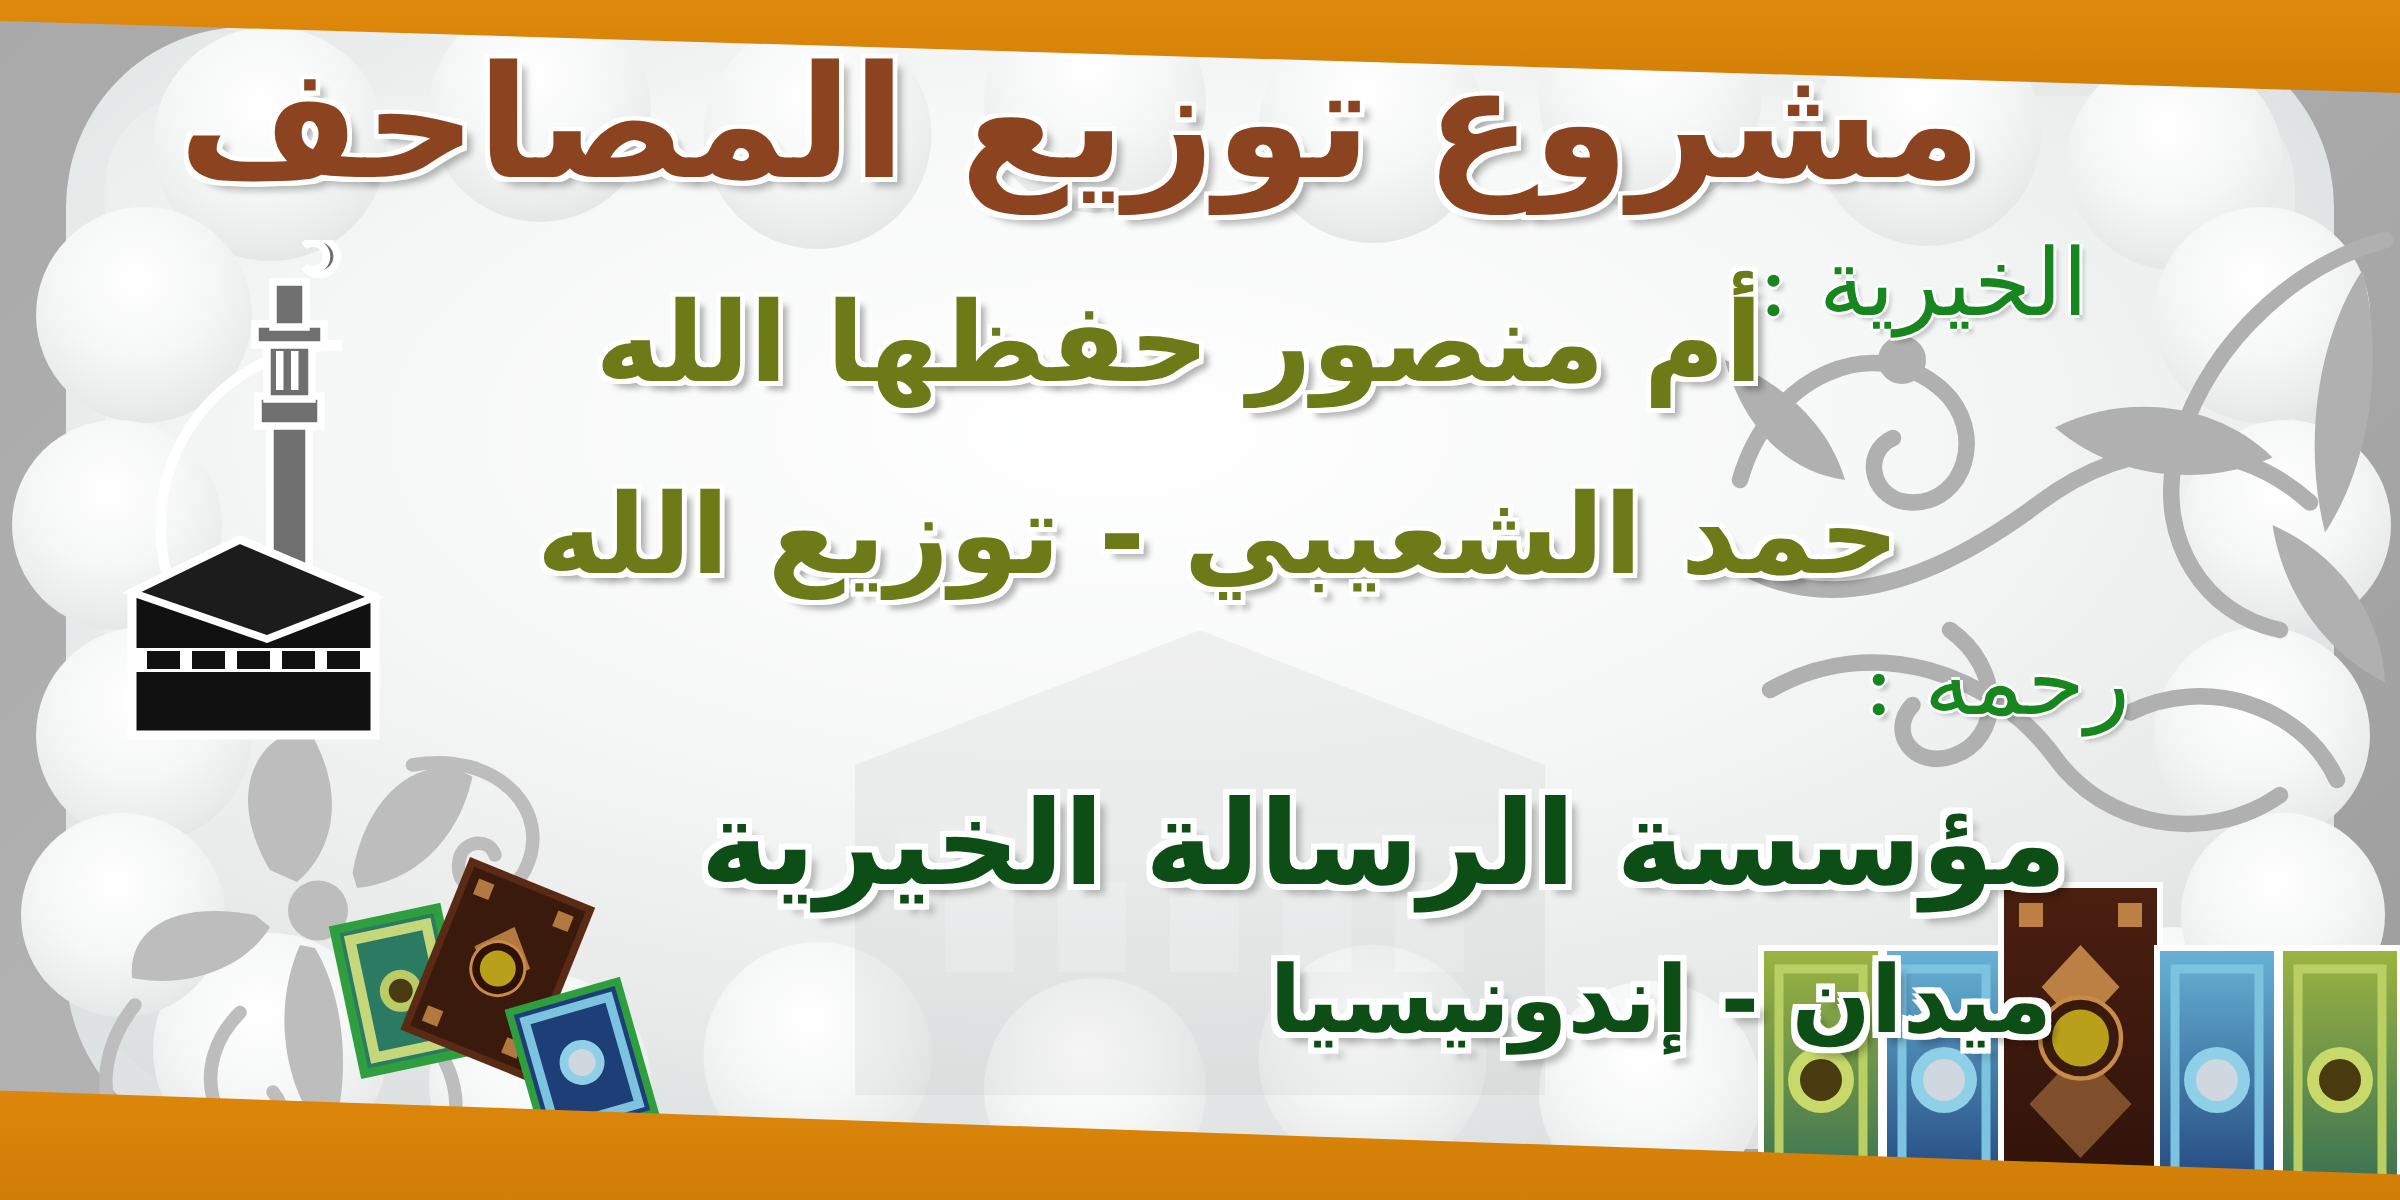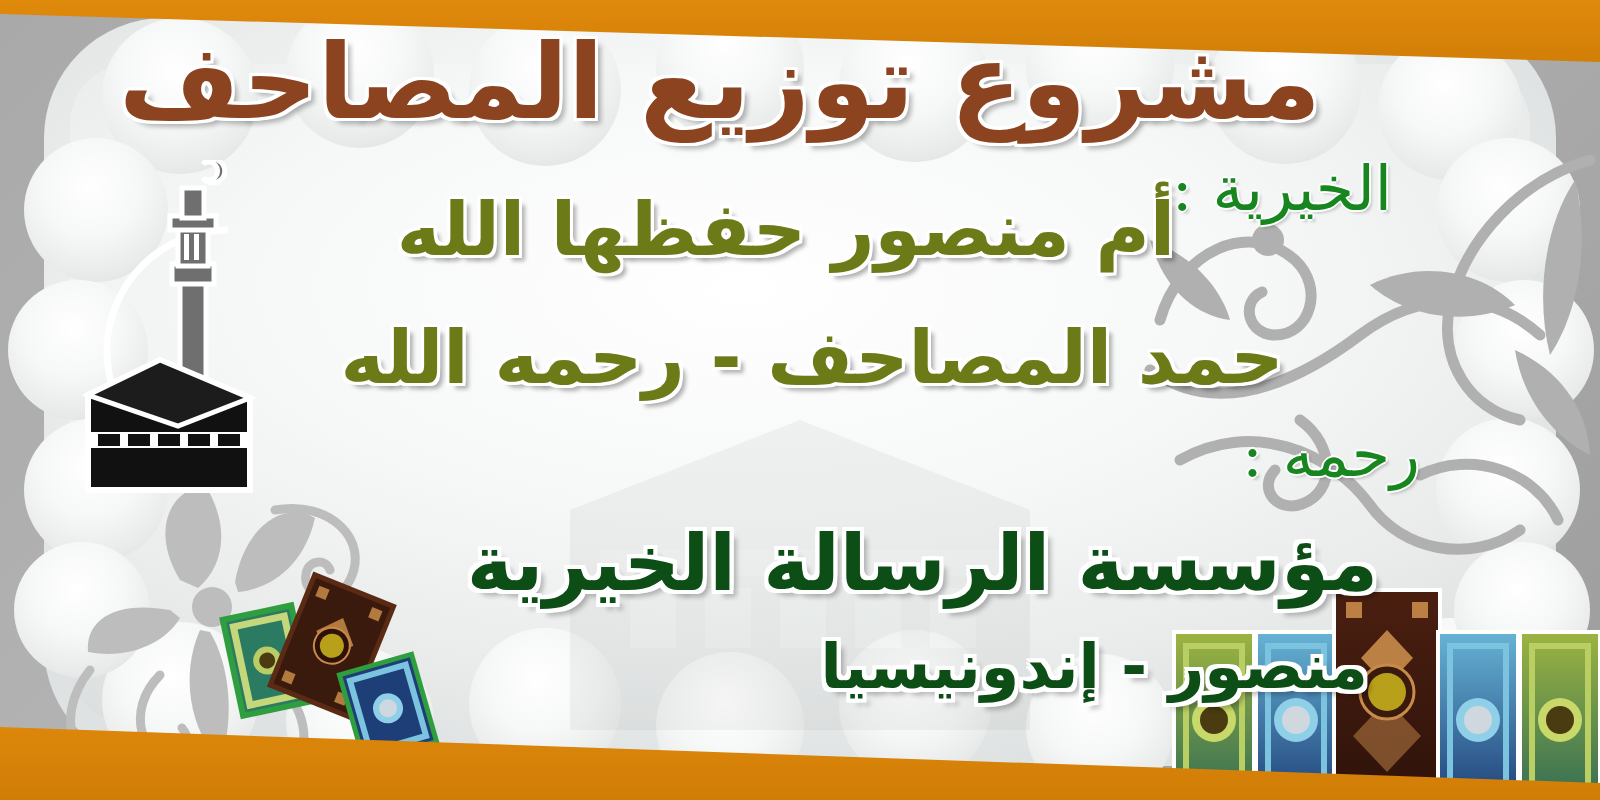--- a/index.html
+++ b/index.html
@@ -340,24 +340,24 @@
         <circle cx="192" cy="144" r="9" fill="#cfd8de"></circle>
     </g>
   </svg>
 
   <div class="title">مشروع توزيع المصاحف</div>
 
   <div class="label-green label-donor">الخيرية :</div>
 
   <div class="donor-line donor-1">أم منصور حفظها الله</div>
 
-  <div class="donor-line donor-2">حمد المصاحف - رحمه الله</div>
+  <div class="donor-line donor-2">حمد الشعيبي - توزيع الله</div>
 
   <div class="label-green label-exec">رحمه :</div>
 
   <div class="org-line org-1">مؤسسة الرسالة الخيرية</div>
 
-  <div class="org-line org-2">منصور - إندونيسيا</div>
+  <div class="org-line org-2">ميدان - إندونيسيا</div>
 
   <div class="band-top"></div>
   <div class="band-bottom"></div>
 
 </div>
 
 </body></html>

